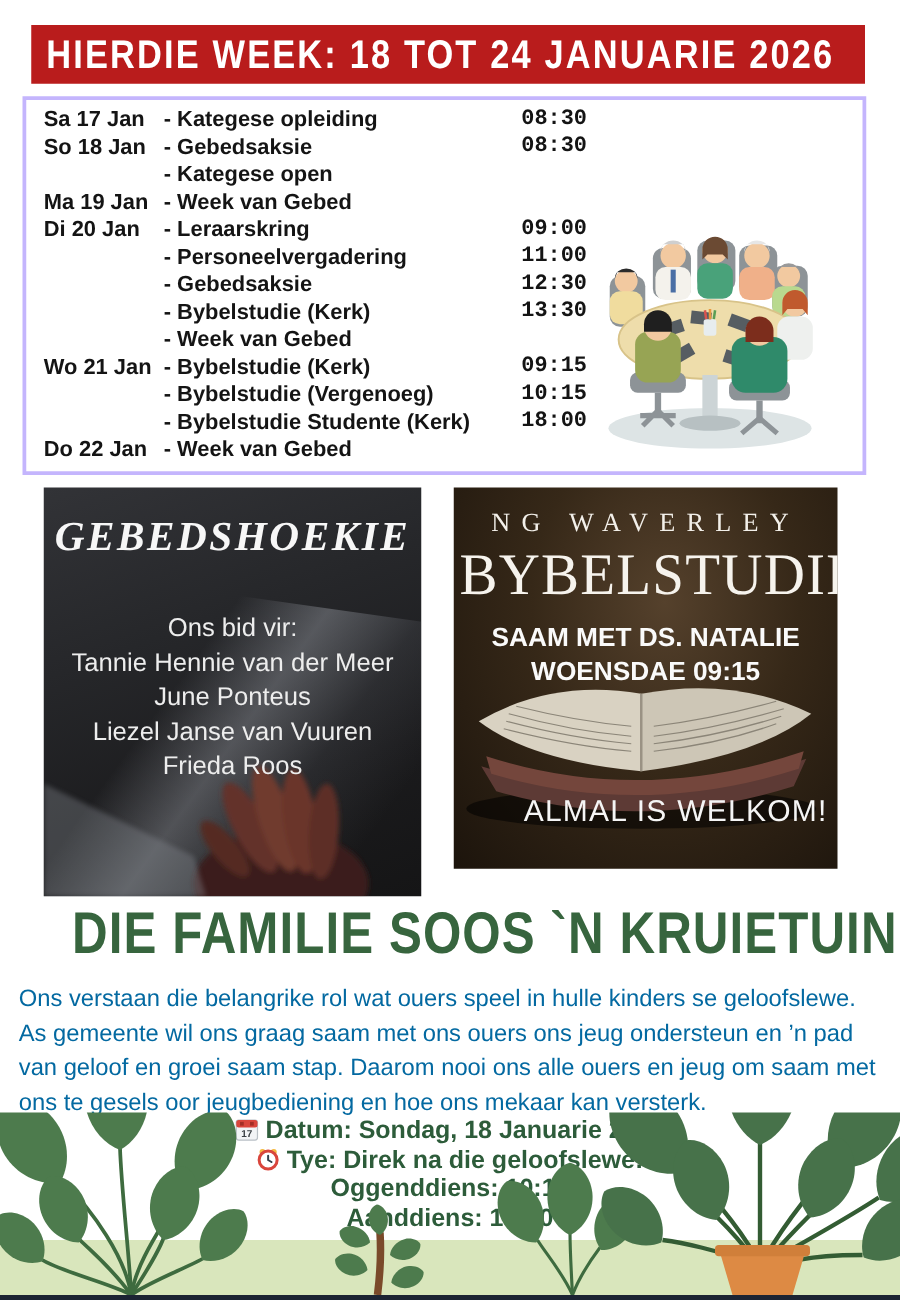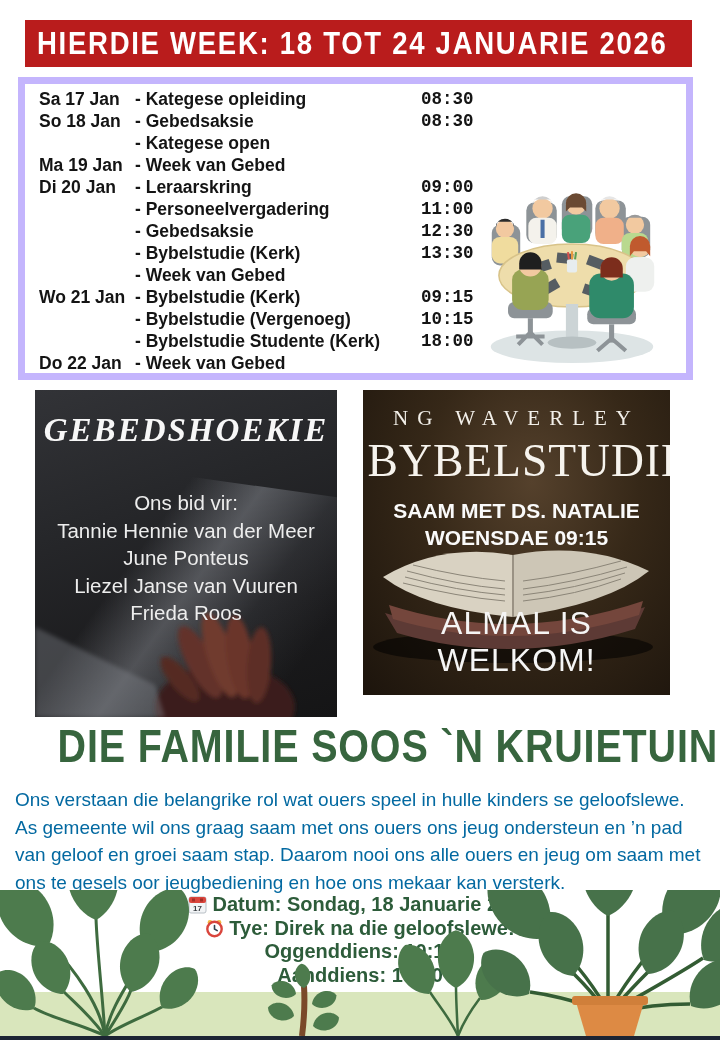--- a/index.html
+++ b/index.html
@@ -12,21 +12,21 @@
     position:absolute;left:25px;top:20px;width:667px;height:47px;
     background:#b91c1c;display:flex;align-items:center;padding-left:12px;box-sizing:border-box;
   }
   .banner-text{
     color:#ffffff;font-weight:bold;font-size:32px;letter-spacing:2px;white-space:nowrap;
     transform:scaleX(0.86);transform-origin:left center;
   }
   
   .schedule-box{
     position:absolute;left:18px;top:77px;width:675px;height:303px;
-    border:7px solid #c4b5fd;box-sizing:border-box;background:#fff;
+    border:3px solid #c4b5fd;box-sizing:border-box;background:#fff;
   }
   .schedule-rows{position:absolute;left:14px;top:5px;right:6px;}
   .srow{position:relative;height:22px;font-weight:bold;font-size:17.5px;color:#141414;white-space:nowrap;}
   .srow .day{position:absolute;left:0;top:0;width:95px;}
   .srow .event{position:absolute;left:96px;top:0;}
   .srow .time{position:absolute;left:382px;top:0;font-family:Liberation Mono, monospace;}
   .clipart{position:absolute;left:457px;top:88px;width:180px;height:198px;}
   
   .card{position:absolute;overflow:hidden;color:#f2f2f2;text-align:center;}
   .card-left{
@@ -51,21 +51,21 @@
   .bible-org{
     margin-top:16px;font-family:"Liberation Serif",serif;font-size:21px;letter-spacing:9px;
     color:#f3f0ea;position:relative;
   }
   .bible-title{
     margin-top:2px;font-family:"Liberation Serif",serif;font-size:47px;letter-spacing:1px;
     color:#f6f3ed;position:relative;transform:scaleX(0.97);
   }
   .bible-sub{margin-top:10px;font-weight:bold;font-size:21px;line-height:27px;color:#fafafa;position:relative;}
   .bible-svg{position:absolute;left:0;top:135px;width:307px;height:140px;}
-  .bible-footer{position:absolute;left:0;bottom:16px;width:100%;font-size:32px;color:#f5f5f5;letter-spacing:1px;}
+  .bible-footer{position:absolute;left:0;bottom:31px;width:100%;font-size:24px;color:#f5f5f5;letter-spacing:1px;padding-left:24px;}
   
   .family-title{
     position:absolute;top:718px;left:0;width:720px;text-align:center;
     color:#37653e;font-size:47px;font-weight:bold;letter-spacing:1px;
     transform:scaleX(0.84);transform-origin:center;white-space:nowrap;
   }
   .family-body{
     position:absolute;top:786px;left:15px;width:690px;
     color:#0369a1;font-size:19px;line-height:27.5px;
   }

